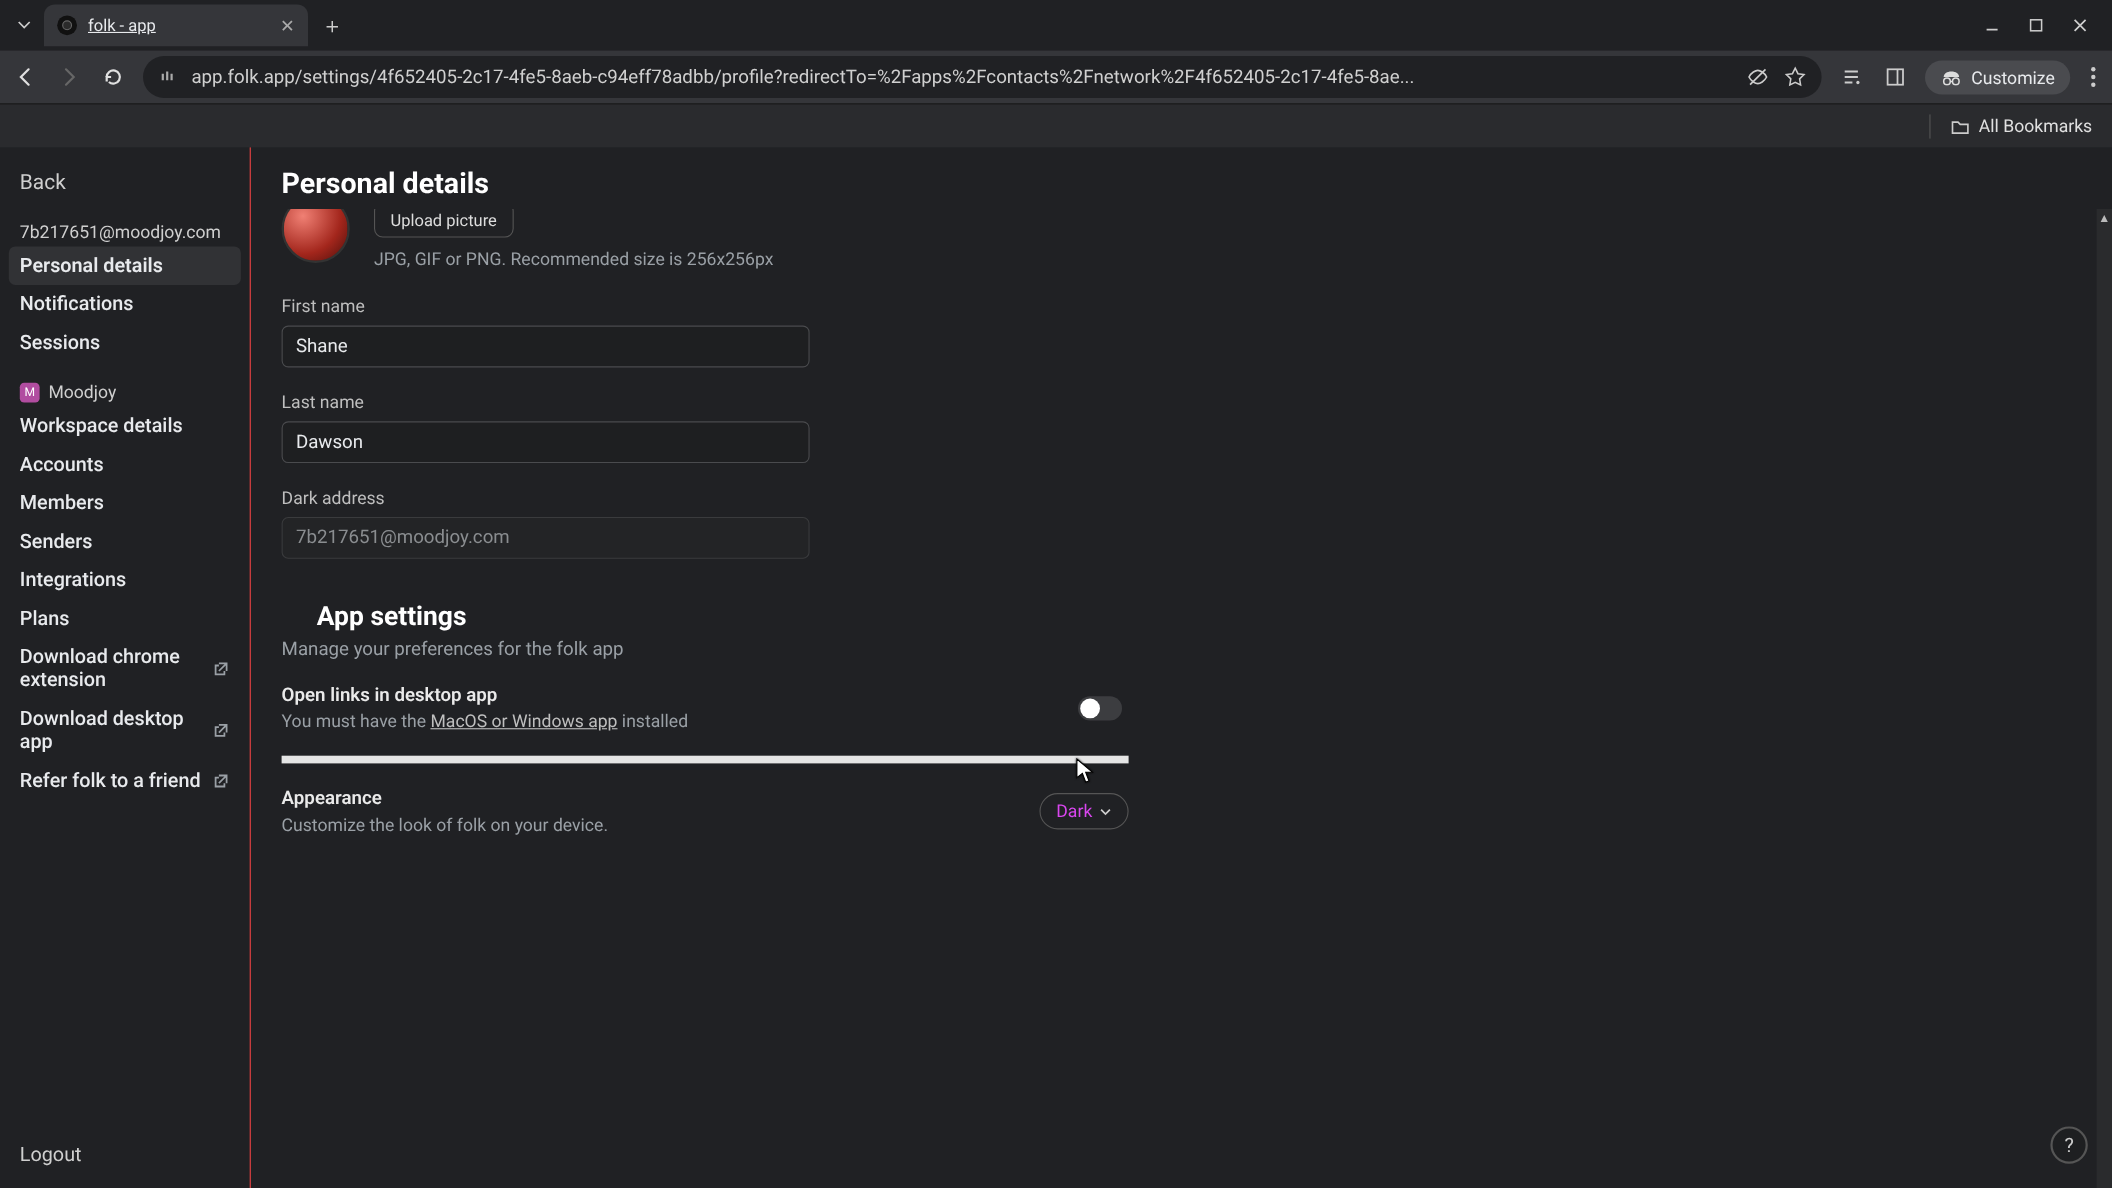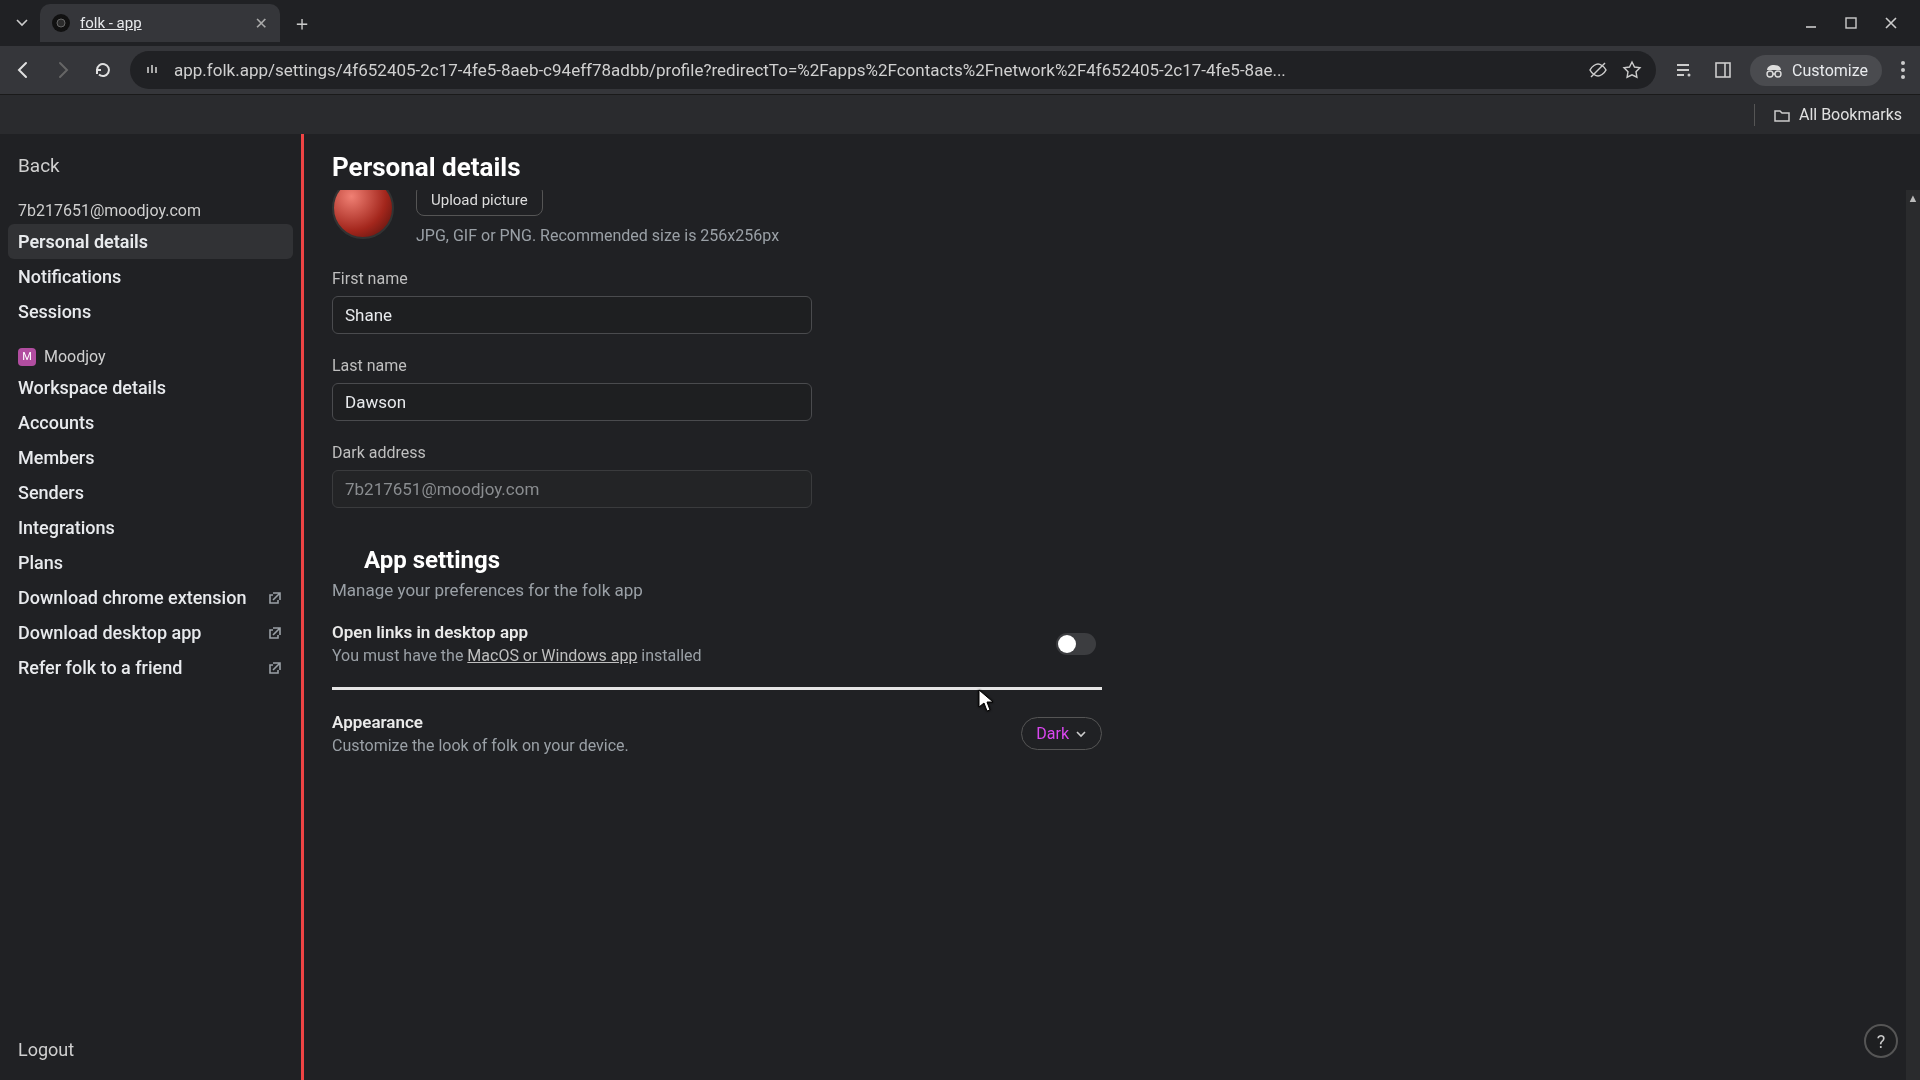--- a/index.html
+++ b/index.html
@@ -26,21 +26,21 @@
   .url-actions { display:flex; gap:14px; color:#ccc; }
   .incognito-badge { display:flex; align-items:center; gap:8px; background:#4a4b4f; border-radius:20px; padding:6px 14px; color:#e8eaed; font-size:16px; }
   .kebab { color:#ccc; padding:0 4px; }
 
   .bookmarks-bar { display:flex; justify-content:flex-end; align-items:center; height:40px; padding:0 18px; background:#2a2b2e; border-top:1px solid #1a1a1a; }
   .bookmarks-bar .divider { width:1px; height:22px; background:#555; margin-right:18px; }
   .bookmarks-bar .item { display:flex; align-items:center; gap:8px; color:#e0e0e0; font-size:16px;justify-content:flex-end; }
 
   
   .app { display:flex; height: calc(1080px - 46px - 48px - 40px); position:relative; }
-  .sidebar { width: 304px; border-right:3px solid #ef4444; padding:14px 8px 10px 8px; display:flex; flex-direction:column; }
+  .sidebar { width: 228px; border-right:1px solid #ef4444; padding:14px 8px 10px 8px; display:flex; flex-direction:column; }
   .back-link { color:#cfcfcf; font-size:19px; padding:6px 10px 18px 10px; }
   .side-email { color:#cfcfcf; font-size:16px; padding:6px 10px 4px 10px; }
   .side-item { color:#e8eaed; font-size:18px; padding:7px 10px; border-radius:6px; display:flex; align-items:center; justify-content:space-between; font-weight:600; }
   .side-item.active { background:#313235; }
   .side-item.regular { font-weight:500; }
   .side-ext { color:#9aa0a6; }
   .workspace-header { display:flex; align-items:center; gap:8px; padding:18px 10px 4px 10px; }
   .ws-badge { width:18px; height:18px; border-radius:4px; background:#b14da0; color:#fff; font-size:11px; display:flex;align-items:center;justify-content:center; }
   .ws-name { color:#cfcfcf; font-size:16px; }
   .sidebar-spacer { flex:1; }
@@ -58,21 +58,21 @@
   .avatar-text .hint { color:#9aa0a6; font-size:16px; margin-top:10px; }
 
   .field { margin-bottom:22px; }
   .field label { display:block; color:#bfbfbf; font-size:16px; margin-bottom:8px; }
   .field input { width:480px; background:#1e1f21; border:1px solid #4a4b4e; border-radius:6px; padding:8px 12px; color:#e8eaed; font-size:17px; }
   .field input:disabled { color:#8a8d90; background:#232426; border-color:#3a3b3d; }
 
   .section-h2 { font-size:24px; font-weight:700; margin-top:38px; color:#fff;margin-left:32px; }
   .section-sub { color:#9aa0a6; font-size:17px; margin-top:6px; }
 
-  .setting-row { display:flex; align-items:center; padding:22px 0; border-bottom:3px solid #e5e5e5; width:770px; }
+  .setting-row { display:flex; align-items:center; padding:22px 0; border-bottom:7px solid #e5e5e5; width:770px; }
   .setting-row:last-child { border-bottom:none; }
   .setting-text { flex:1; }
   .setting-title { font-size:17px; font-weight:600; color:#eaeaea; }
   .setting-desc { color:#9aa0a6; font-size:16px; margin-top:4px; }
   .setting-desc a { color:#bfbfbf; text-decoration:underline; }
   .toggle { width:40px; height:22px; border-radius:11px; background:#3c3d40; position:relative; margin-right:6px; }
   .toggle .knob { position:absolute; top:2px; left:2px; width:18px; height:18px; border-radius:50%; background:#fff; }
   .select-btn { display:flex; align-items:center; gap:6px; border:1px solid #555; border-radius:18px; padding:6px 14px; color:#d946ef; font-size:16px; background:transparent; }
 
   

